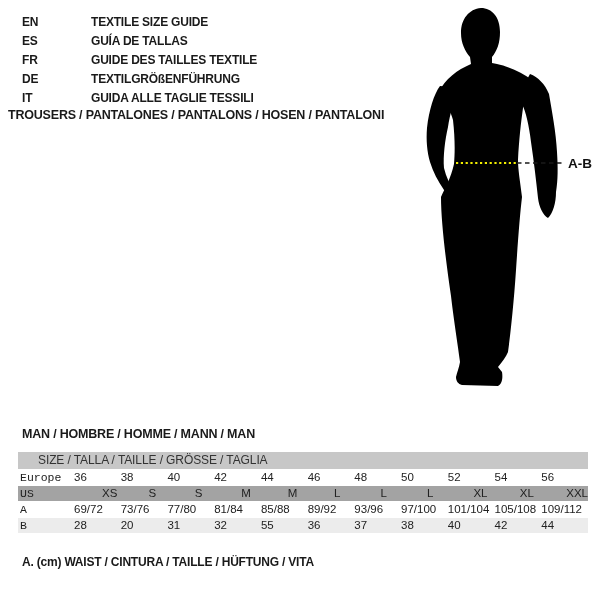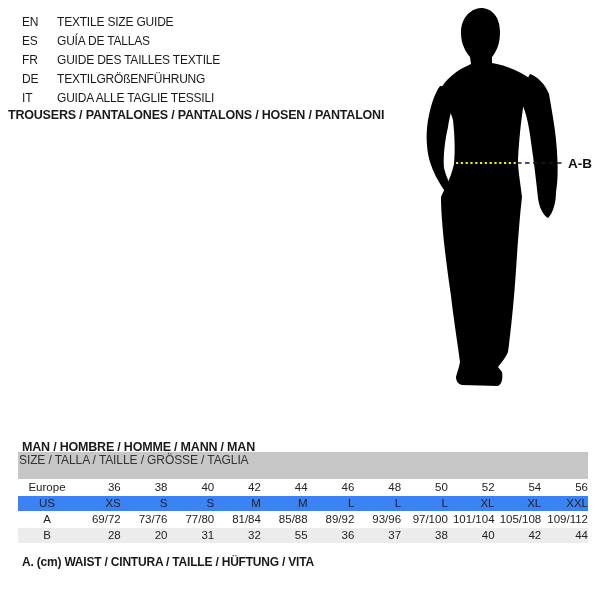--- a/index.html
+++ b/index.html
@@ -3,39 +3,39 @@
 <meta charset="utf-8">
 <style>
   html,body { margin:0; padding:0; background:#ffffff; }
   .page {
     position:relative; width:600px; height:600px; background:#ffffff;
     font-family:"Liberation Sans", sans-serif; color:#1a1a1a; overflow:hidden;
   }
   
   .lang-list { position:absolute; left:22px; top:13px; }
   .lang-row { display:flex; height:19px; line-height:19px;
-              font-size:12px; font-weight:400; letter-spacing:-0.2px; }
+              font-size:12px; font-weight:700; letter-spacing:-0.2px;gap:34px; }
   .lang-code { width:35px; }
   .garment-line { position:absolute; left:8px; top:108px;
                   font-size:12.5px; font-weight:700; letter-spacing:-0.2px; }
   
   .figure-wrap { position:absolute; left:410px; top:0; width:190px; height:400px; }
   
-  .man-title { position:absolute; left:22px; top:440px;
+  .man-title { position:absolute; left:22px; top:427px;
                font-size:12.5px; font-weight:700; letter-spacing:-0.2px; }
   
   .size-table { position:absolute; left:18px; top:452px; width:570px; }
-  .size-table-header { height:27px; line-height:17px; background:#c7c7c7; color:#333333;
-                       font-size:12px; padding-left:1px; letter-spacing:-0.1px;
+  .size-table-header { height:17px; line-height:17px; background:#c7c7c7; color:#333333;
+                       font-size:12px; padding-left:20px; letter-spacing:-0.1px;
                        box-sizing:border-box; }
   .trow { display:grid; grid-template-columns:56px repeat(11, 1fr);
           height:15px; line-height:15px; margin-top:1px; font-size:11.5px; color:#222; }
   .trow.alt { background:#ececec; }
-  .tcell { text-align:right; white-space:nowrap; }
-  .tcell.label { text-align:center; padding-left:2px; }
+  .tcell { text-align:left; white-space:nowrap; }
+  .tcell.label { text-align:left; padding-left:2px;font-family:Liberation Mono, monospace; }
   
   .footnotes { position:absolute; left:22px; top:553px; font-size:12px;
                font-weight:700; letter-spacing:-0.2px; line-height:18.5px; }
 </style>
 </head>
 <body>
 
 <div class="page">
 
   <div class="lang-list">
@@ -101,21 +101,21 @@
           <div class="tcell">40</div>
           <div class="tcell">42</div>
           <div class="tcell">44</div>
           <div class="tcell">46</div>
           <div class="tcell">48</div>
           <div class="tcell">50</div>
           <div class="tcell">52</div>
           <div class="tcell">54</div>
           <div class="tcell">56</div>
         </div>
-        <div class="trow alt" style="background: #3b82f6;">
+        <div class="trow alt" style="background: #a3a3a3; gap: 28px;">
           <div class="tcell label">US</div>
           <div class="tcell">XS</div>
           <div class="tcell">S</div>
           <div class="tcell">S</div>
           <div class="tcell">M</div>
           <div class="tcell">M</div>
           <div class="tcell">L</div>
           <div class="tcell">L</div>
           <div class="tcell">L</div>
           <div class="tcell">XL</div>

